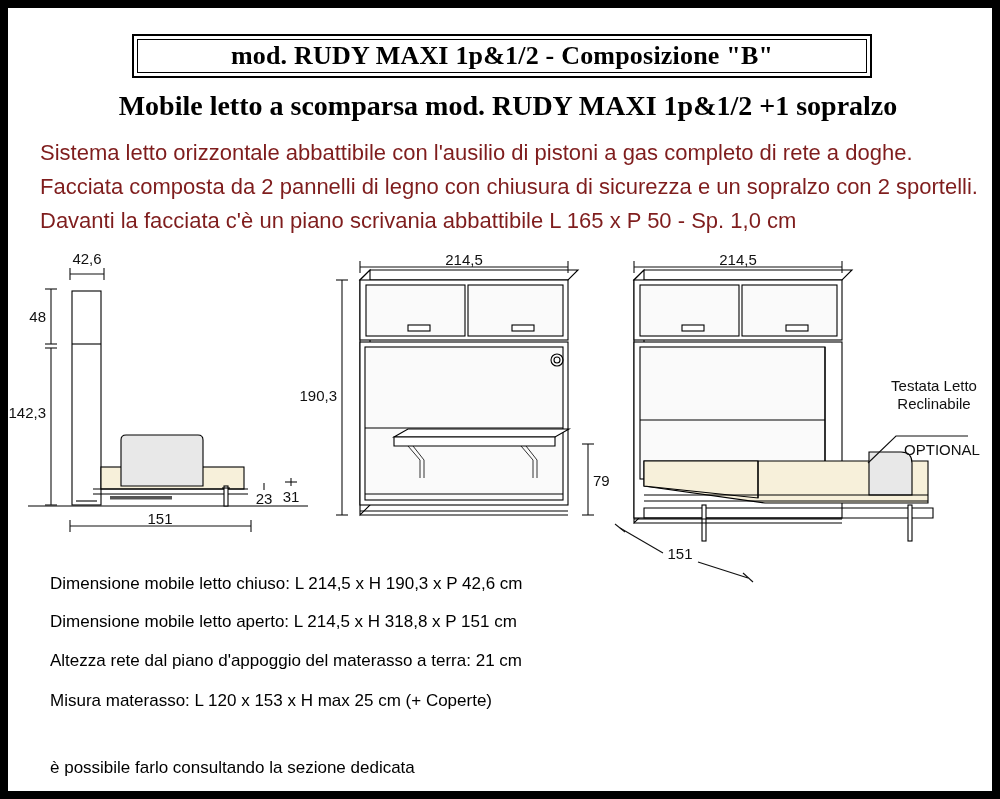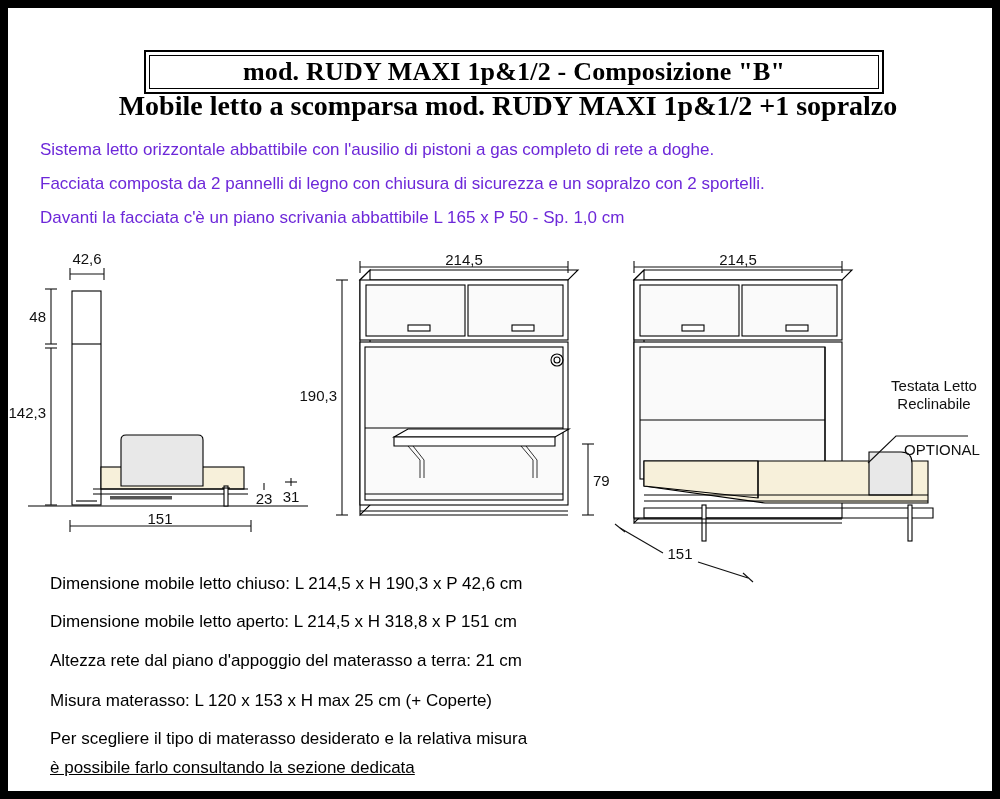--- a/index.html
+++ b/index.html
@@ -14,30 +14,29 @@
     background: #ffffff;
     border: 8px solid #000000;
     box-sizing: border-box;
     overflow: hidden;
     font-family: "Liberation Sans", sans-serif;
   }
 
   
   .title-box {
     position: absolute;
-    left: 136px;
+    left: 124px;
     top: 26px;
     width: 740px;
     height: 44px;
     border: 2px solid #000;
     box-sizing: border-box;
     display: flex;
     align-items: center;
     justify-content: center;
-    margin-top: 16px;
   }
   .title-box-inner {
     position: absolute;
     left: 3px;
     top: 3px;
     right: 3px;
     bottom: 3px;
     border: 1px solid #000;
     box-sizing: border-box;
     pointer-events: none;
@@ -62,43 +61,43 @@
     font-weight: bold;
     font-size: 28px;
     color: #000;
     white-space: nowrap;
   }
 
   .desc-line {
     position: absolute;
     left: 32px;
     font-family: "Liberation Sans", sans-serif;
-    font-size: 17px;
-    color: #6d28d9;
+    font-size: 22px;
+    color: #7f1d1d;
     white-space: nowrap;
   }
   .desc-1 { top: 132px; }
   .desc-2 { top: 166px; text-align: center; }
   .desc-3 { top: 200px; }
 
   
   .spec-line {
     position: absolute;
     left: 42px;
     font-family: "Liberation Sans", sans-serif;
     font-size: 17px;
     color: #000;
     white-space: nowrap;
   }
   .spec-1 { top: 566px; text-align: center; }
   .spec-2 { top: 604px; }
   .spec-3 { top: 643px; }
   .spec-4 { top: 683px; }
   .spec-5 { top: 721px; }
-  .spec-6 { top: 750px; text-decoration: underline; }
+  .spec-6 { top: 750px; }
 
   
   .drawing {
     position: absolute;
     left: 0;
     top: 0;
     width: 1000px;
     height: 799px;
     pointer-events: none;
   }
@@ -288,16 +287,15 @@
       <text class="note-label" x="926" y="383" text-anchor="middle">Testata Letto</text>
       <text class="note-label" x="926" y="401" text-anchor="middle">Reclinabile</text>
       <text class="note-label" x="934" y="447" text-anchor="middle">OPTIONAL</text>
     </g>
   </svg>
 
   <div class="spec-line spec-1">Dimensione mobile letto chiuso: L 214,5 x H 190,3 x P 42,6 cm</div>
   <div class="spec-line spec-2">Dimensione mobile letto aperto: L 214,5 x H 318,8 x P 151 cm</div>
   <div class="spec-line spec-3">Altezza rete dal piano d'appoggio del materasso a terra: 21 cm</div>
   <div class="spec-line spec-4">Misura materasso: L 120 x 153 x H max 25 cm (+ Coperte)</div>
-  <div class="spec-line spec-5">Per scegliere il tipo di materasso desiderato e la relativa misura</div>
   <div class="spec-line spec-6">è possibile farlo consultando la sezione dedicata</div>
 
 </div>
 
 </body></html>

